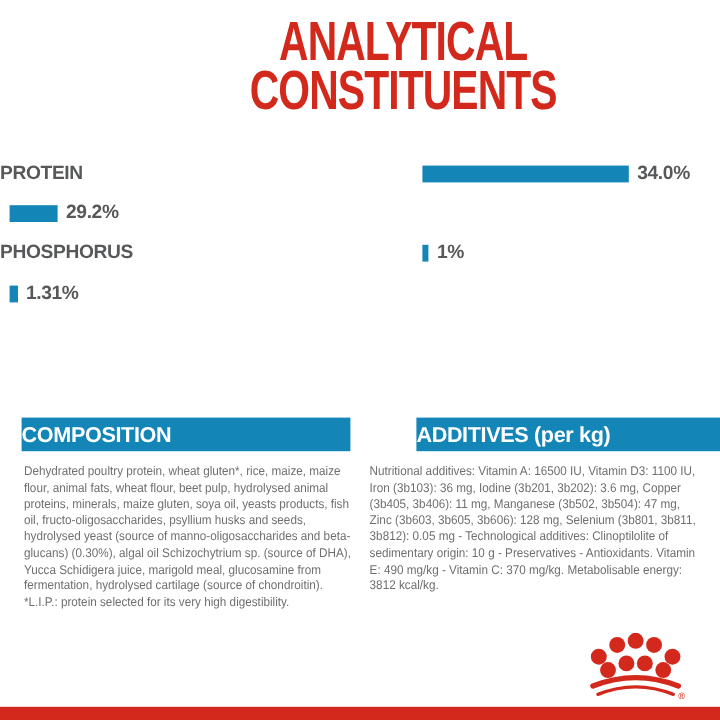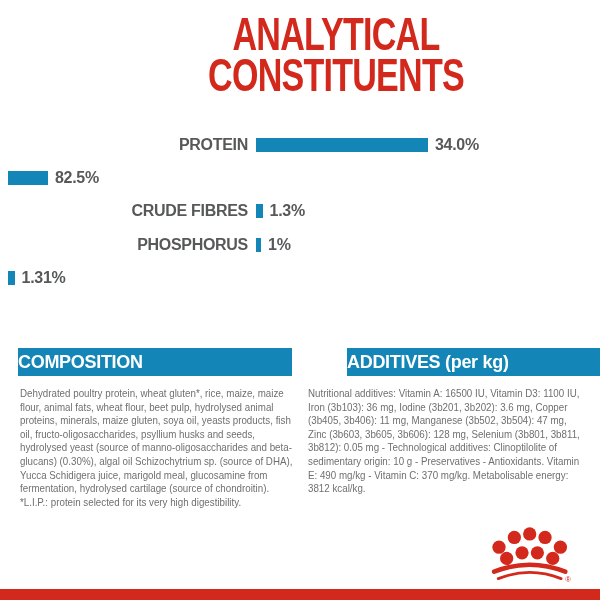--- a/index.html
+++ b/index.html
@@ -9,21 +9,21 @@
     --brand-red:#d3291c; --bar-blue:#1385b6; --label-gray:#57585a; --body-gray:#6e6f71;
   }
   .title-block { position:absolute; top:14px; left:0; width:600px; text-align:center;padding-left:36px; }
   .title-line {
     font-size:46px; font-weight:bold; line-height:41px; color:var(--brand-red);
     letter-spacing:-1px; transform:scaleX(0.74);
   }
   .chart { position:absolute; top:128px; left:0; width:600px; }
   .chart-row { display:flex; align-items:center; height:33.4px; }
   .chart-label {
-    width:248px; text-align:right; font-size:16px; font-weight:bold;
+    width:344px; text-align:left; font-size:16px; font-weight:bold;
     color:var(--label-gray); letter-spacing:-0.3px; white-space:nowrap;
   }
   .chart-bar { height:14px; background:var(--bar-blue); margin-left:8px; flex:none; }
   .chart-value {
     margin-left:7px; font-size:16px; font-weight:bold; color:var(--label-gray);
     letter-spacing:-0.3px; white-space:nowrap;text-align:right;
   }
   .section-header {
     position:absolute; top:348px; height:28px; background:var(--bar-blue);
     display:flex; align-items:center; 
@@ -53,28 +53,23 @@
   <div class="chart">
     <div class="chart-row">
       <div class="chart-label">PROTEIN</div>
       <div class="chart-bar" style="width: 172px;"></div>
       <div class="chart-value">34.0%</div>
     </div>
 
 
     <div class="chart-row">
       <div class="chart-bar" style="width: 40px;"></div>
-      <div class="chart-value">82.5%</div>
+      <div class="chart-value">29.2%</div>
     </div>
 
-    <div class="chart-row">
-      <div class="chart-label">CRUDE FIBRES</div>
-      <div class="chart-bar" style="width: 6.6px;"></div>
-      <div class="chart-value">1.3%</div>
-    </div>
 
     <div class="chart-row">
       <div class="chart-label">PHOSPHORUS</div>
       <div class="chart-bar" style="width: 5.1px;"></div>
       <div class="chart-value">1%</div>
     </div>
 
     <div class="chart-row">
       <div class="chart-bar" style="width: 6.6px;"></div>
       <div class="chart-value">1.31%</div>

